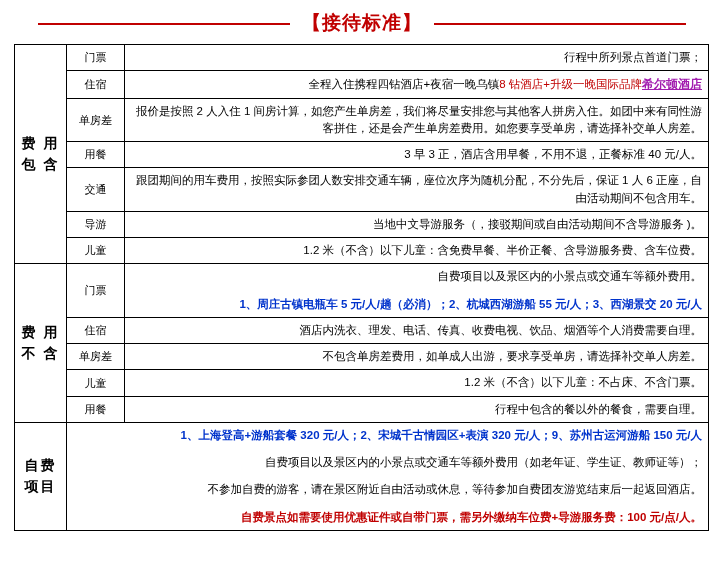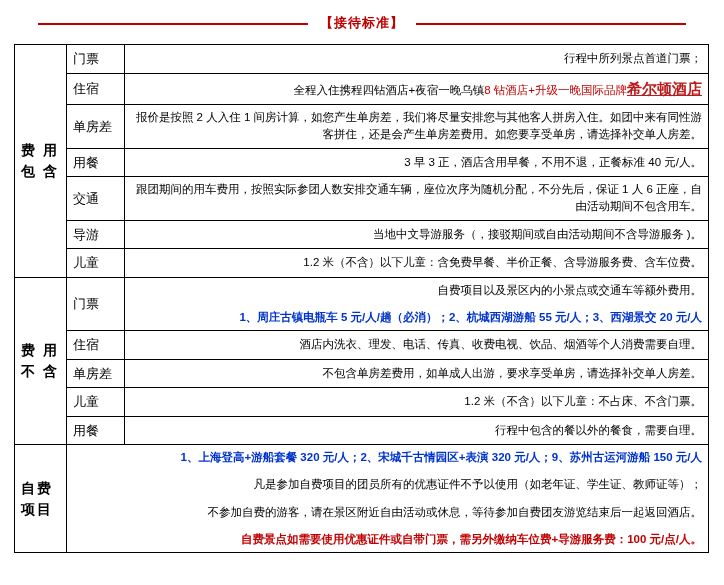--- a/index.html
+++ b/index.html
@@ -33,21 +33,21 @@
     flex: 1 1 auto;
     height: 0;
     border-top: 2px solid #c00000;
     margin-top: 1px;
   }
   .title-rule.left { margin-left: 38px; }
   .title-rule.right { margin-right: 38px; }
   .title-text {
     flex: 0 0 auto;
     padding: 0 12px;
-    font-size: 13px;
+    font-size: 19px;
     font-weight: bold;
     color: #c00000;
     letter-spacing: 1px;
     white-space: nowrap;
   }
 
   
   table.sheet {
     border-collapse: collapse;
     table-layout: fixed;
@@ -59,47 +59,48 @@
     border: 1px solid #000000;
     padding: 4px 6px;
     vertical-align: middle;
     line-height: 1.5;
   }
   col.c-group { width: 52px; }
   col.c-label { width: 58px; }
   col.c-body  { width: 584px; }
 
   td.group {
-    text-align: left;
+    text-align: center;
     font-weight: bold;
     font-size: 14px;
     letter-spacing: 2px;
     line-height: 1.75;
   }
   td.label {
-    font-size: 13px;
+    text-align: center;
+    font-size: 11px;
     white-space: nowrap;
   }
   td.body {
     text-align: right;
     font-size: 11.5px;
   }
   td.body p {
     margin: 0;
   }
   td.body p + p { margin-top: 10px; }
 
   .red { color: #c00000; }
   .bluebold { color: #0033cc; font-weight: bold; }
   .redbold { color: #c00000; font-weight: bold; }
 
   .hotel-big {
-    color: #b91c1c;
+    color: #a21caf;
     font-weight: bold;
-    font-size: 15px;
+    font-size: 12px;
     text-decoration: underline;
   }
 </style>
 </head>
 <body>
 
 <div class="page">
 
   <div class="title-row">
     <div class="title-rule left"></div>
@@ -181,21 +182,21 @@
 
       <tr>
         <td class="label">用餐</td>
         <td class="body">行程中包含的餐以外的餐食，需要自理。</td>
       </tr>
 
       <tr>
         <td class="group">自费 项目</td>
         <td class="body" colspan="2">
           <p class="bluebold">1、上海登高+游船套餐 320 元/人；2、宋城千古情园区+表演 320 元/人；9、苏州古运河游船 150 元/人</p>
-          <p>凡是参加自费项目的团员所有的优惠证件不予以使用（如老年证、学生证、教师证等）；</p>
+          <p>自费项目以及景区内的小景点或交通车等额外费用（如老年证、学生证、教师证等）；</p>
           <p>不参加自费的游客，请在景区附近自由活动或休息，等待参加自费团友游览结束后一起返回酒店。</p>
           <p class="redbold">自费景点如需要使用优惠证件或自带门票，需另外缴纳车位费+导游服务费：100 元/点/人。</p>
         </td>
       </tr>
 
     </tbody>
   </table>
 
 </div>
 

